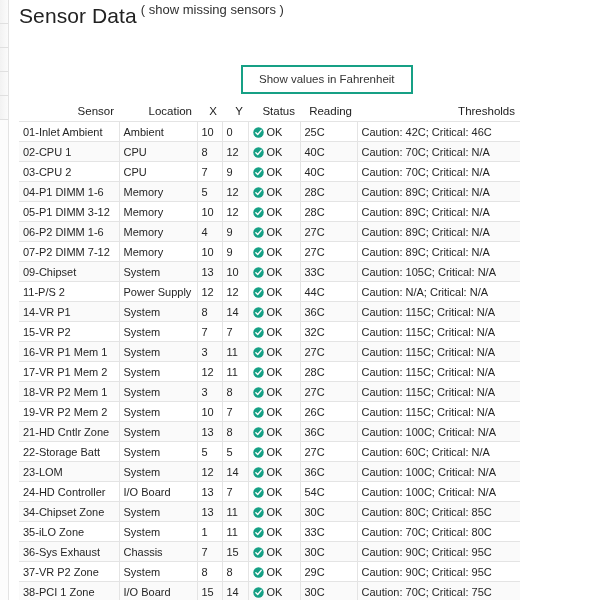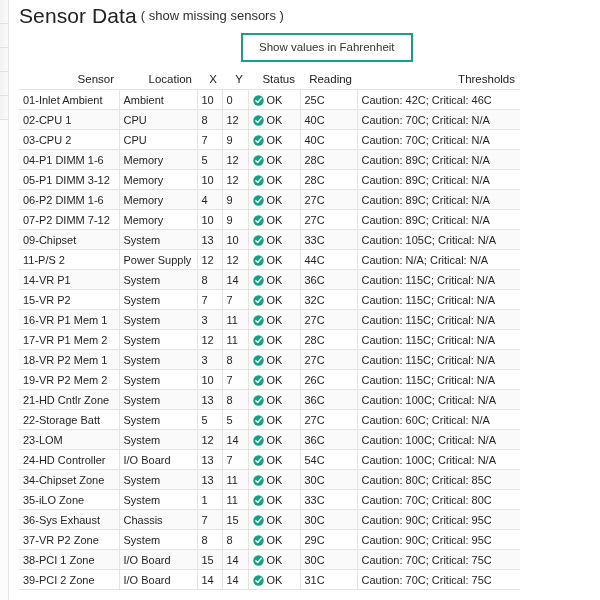--- a/index.html
+++ b/index.html
@@ -48,21 +48,21 @@
     position: absolute;
     left: 10px;
     top: 0;
     width: 590px;
     height: 600px;
   }
 
   .title-row {
     padding: 4px 0 0 9px;
     display: flex;
-    align-items: center;
+    align-items: flex-start;
   }
   .page-title {
     font-size: 21px;
     font-weight: normal;
     color: #222222;
     letter-spacing: 0.1px;
     line-height: 24px;
   }
   .missing-link {
     font-size: 13px;
@@ -85,20 +85,21 @@
     background: #ffffff;
     color: #333333;
     font-size: 11.5px;
     font-family: "Liberation Sans", sans-serif;
     padding: 6px 16px 6px 16px;
     line-height: 13px;
     cursor: pointer;
     border-radius: 0;
     box-sizing: border-box;
     white-space: nowrap;
+    margin-top: 32px;
   }
 
   
   .table-wrap {
     margin-top: 10px;
     padding-left: 9px;
   }
   table.sensors {
     border-collapse: collapse;
     font-size: 11px;

